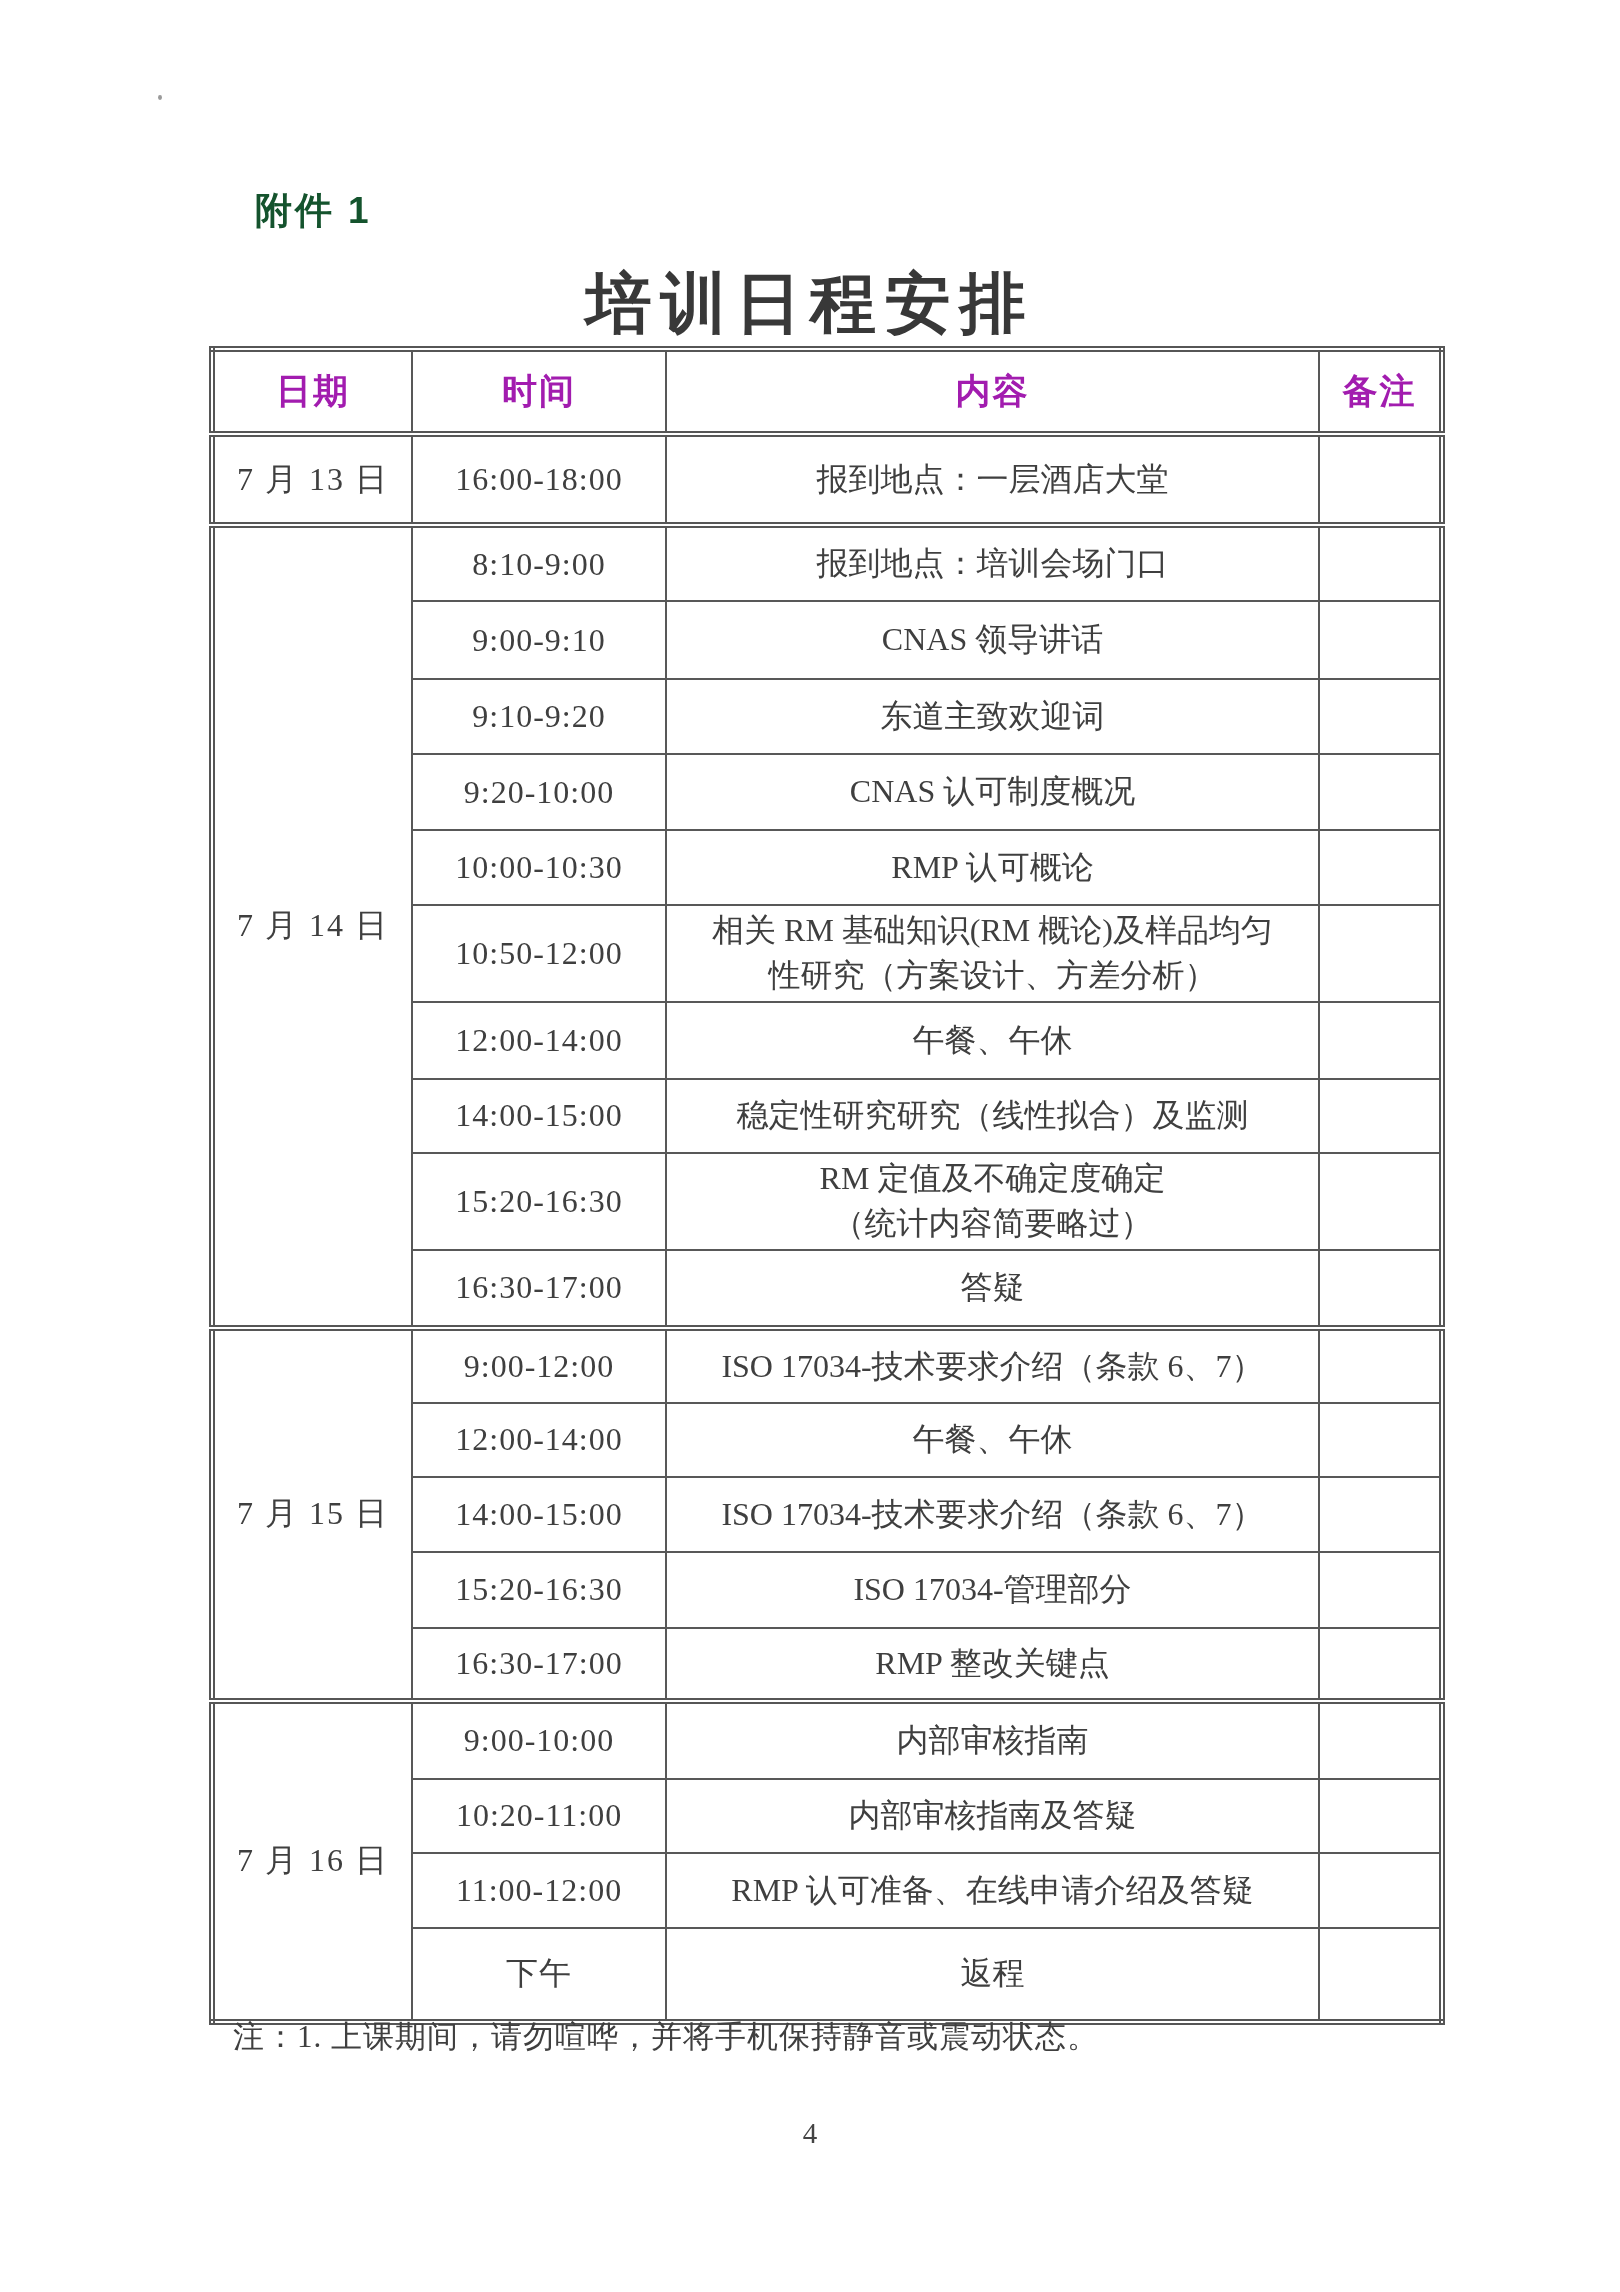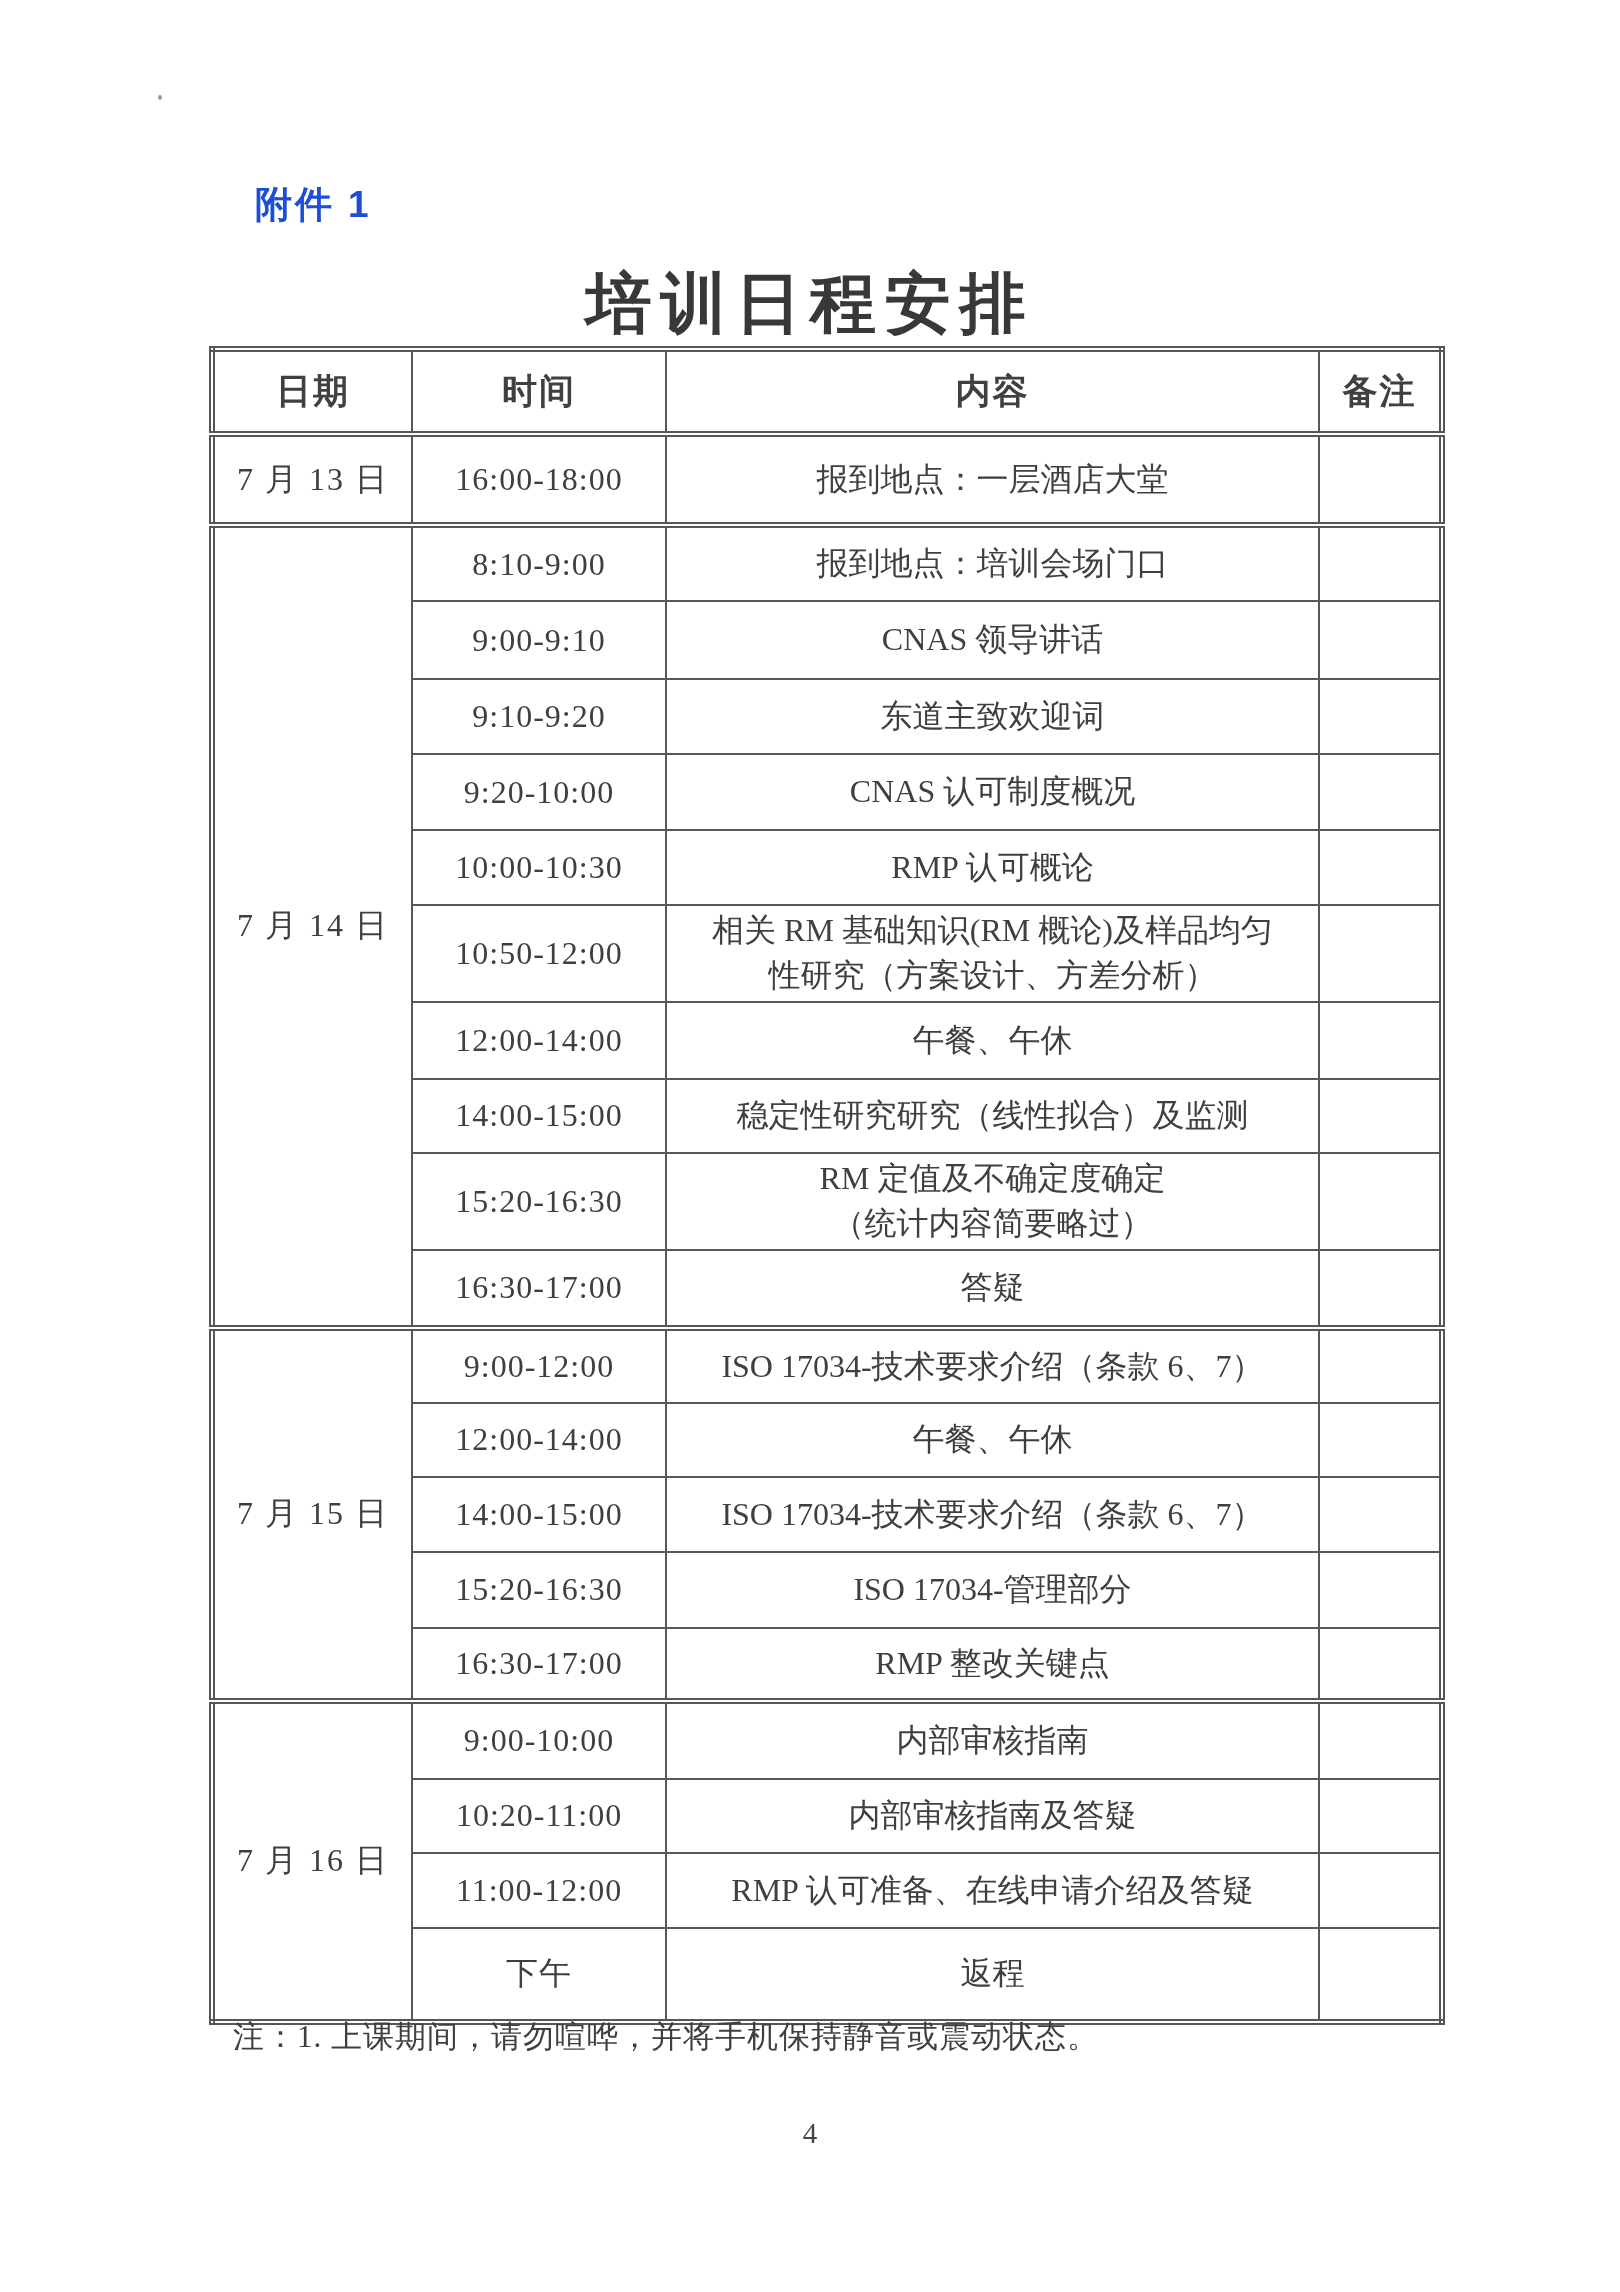--- a/index.html
+++ b/index.html
@@ -14,25 +14,25 @@
   }
   .speck {
     position: absolute;
     left: 158px; top: 95px;
     width: 3.9px; height: 4.9px;
     background: #9a9a9a;
     border-radius: 50%;
   }
   .attachment {
     position: absolute;
-    left: 255px; top: 180px;
+    left: 255px; top: 186px;
     font-family: "Liberation Sans", "DejaVu Sans", sans-serif;
     font-weight: 700;
     font-size: 37px;
-    color: #1d4ed8;
+    color: #14532d;
     letter-spacing: 2.9px;
   }
   .title {
     position: absolute;
     left: 0; right: 0; top: 259px;
     text-align: center;
     font-family: "Liberation Sans", "DejaVu Sans", sans-serif;
     font-weight: 700;
     font-size: 66px;
     color: #383838;
@@ -53,21 +53,21 @@
     border: 2px solid #585858;
     text-align: center;
     vertical-align: middle;
     padding: 2px 5.9px;
     box-sizing: border-box;
   }
   table.schedule th {
     font-family: "Liberation Sans", "DejaVu Sans", sans-serif;
     font-weight: 700;
     font-size: 35px;
-    color: #404040;
+    color: #a21caf;
     border-bottom: 6.9px double #565656;
     letter-spacing: 2px;
   }
   table.schedule td {
     font-size: 32px;
     color: #3f3f3f;
   }
   td.date-cell { letter-spacing: 2px; margin-left: 36px; }
   td.time-cell { letter-spacing: 1px; }
   td.content-cell {

